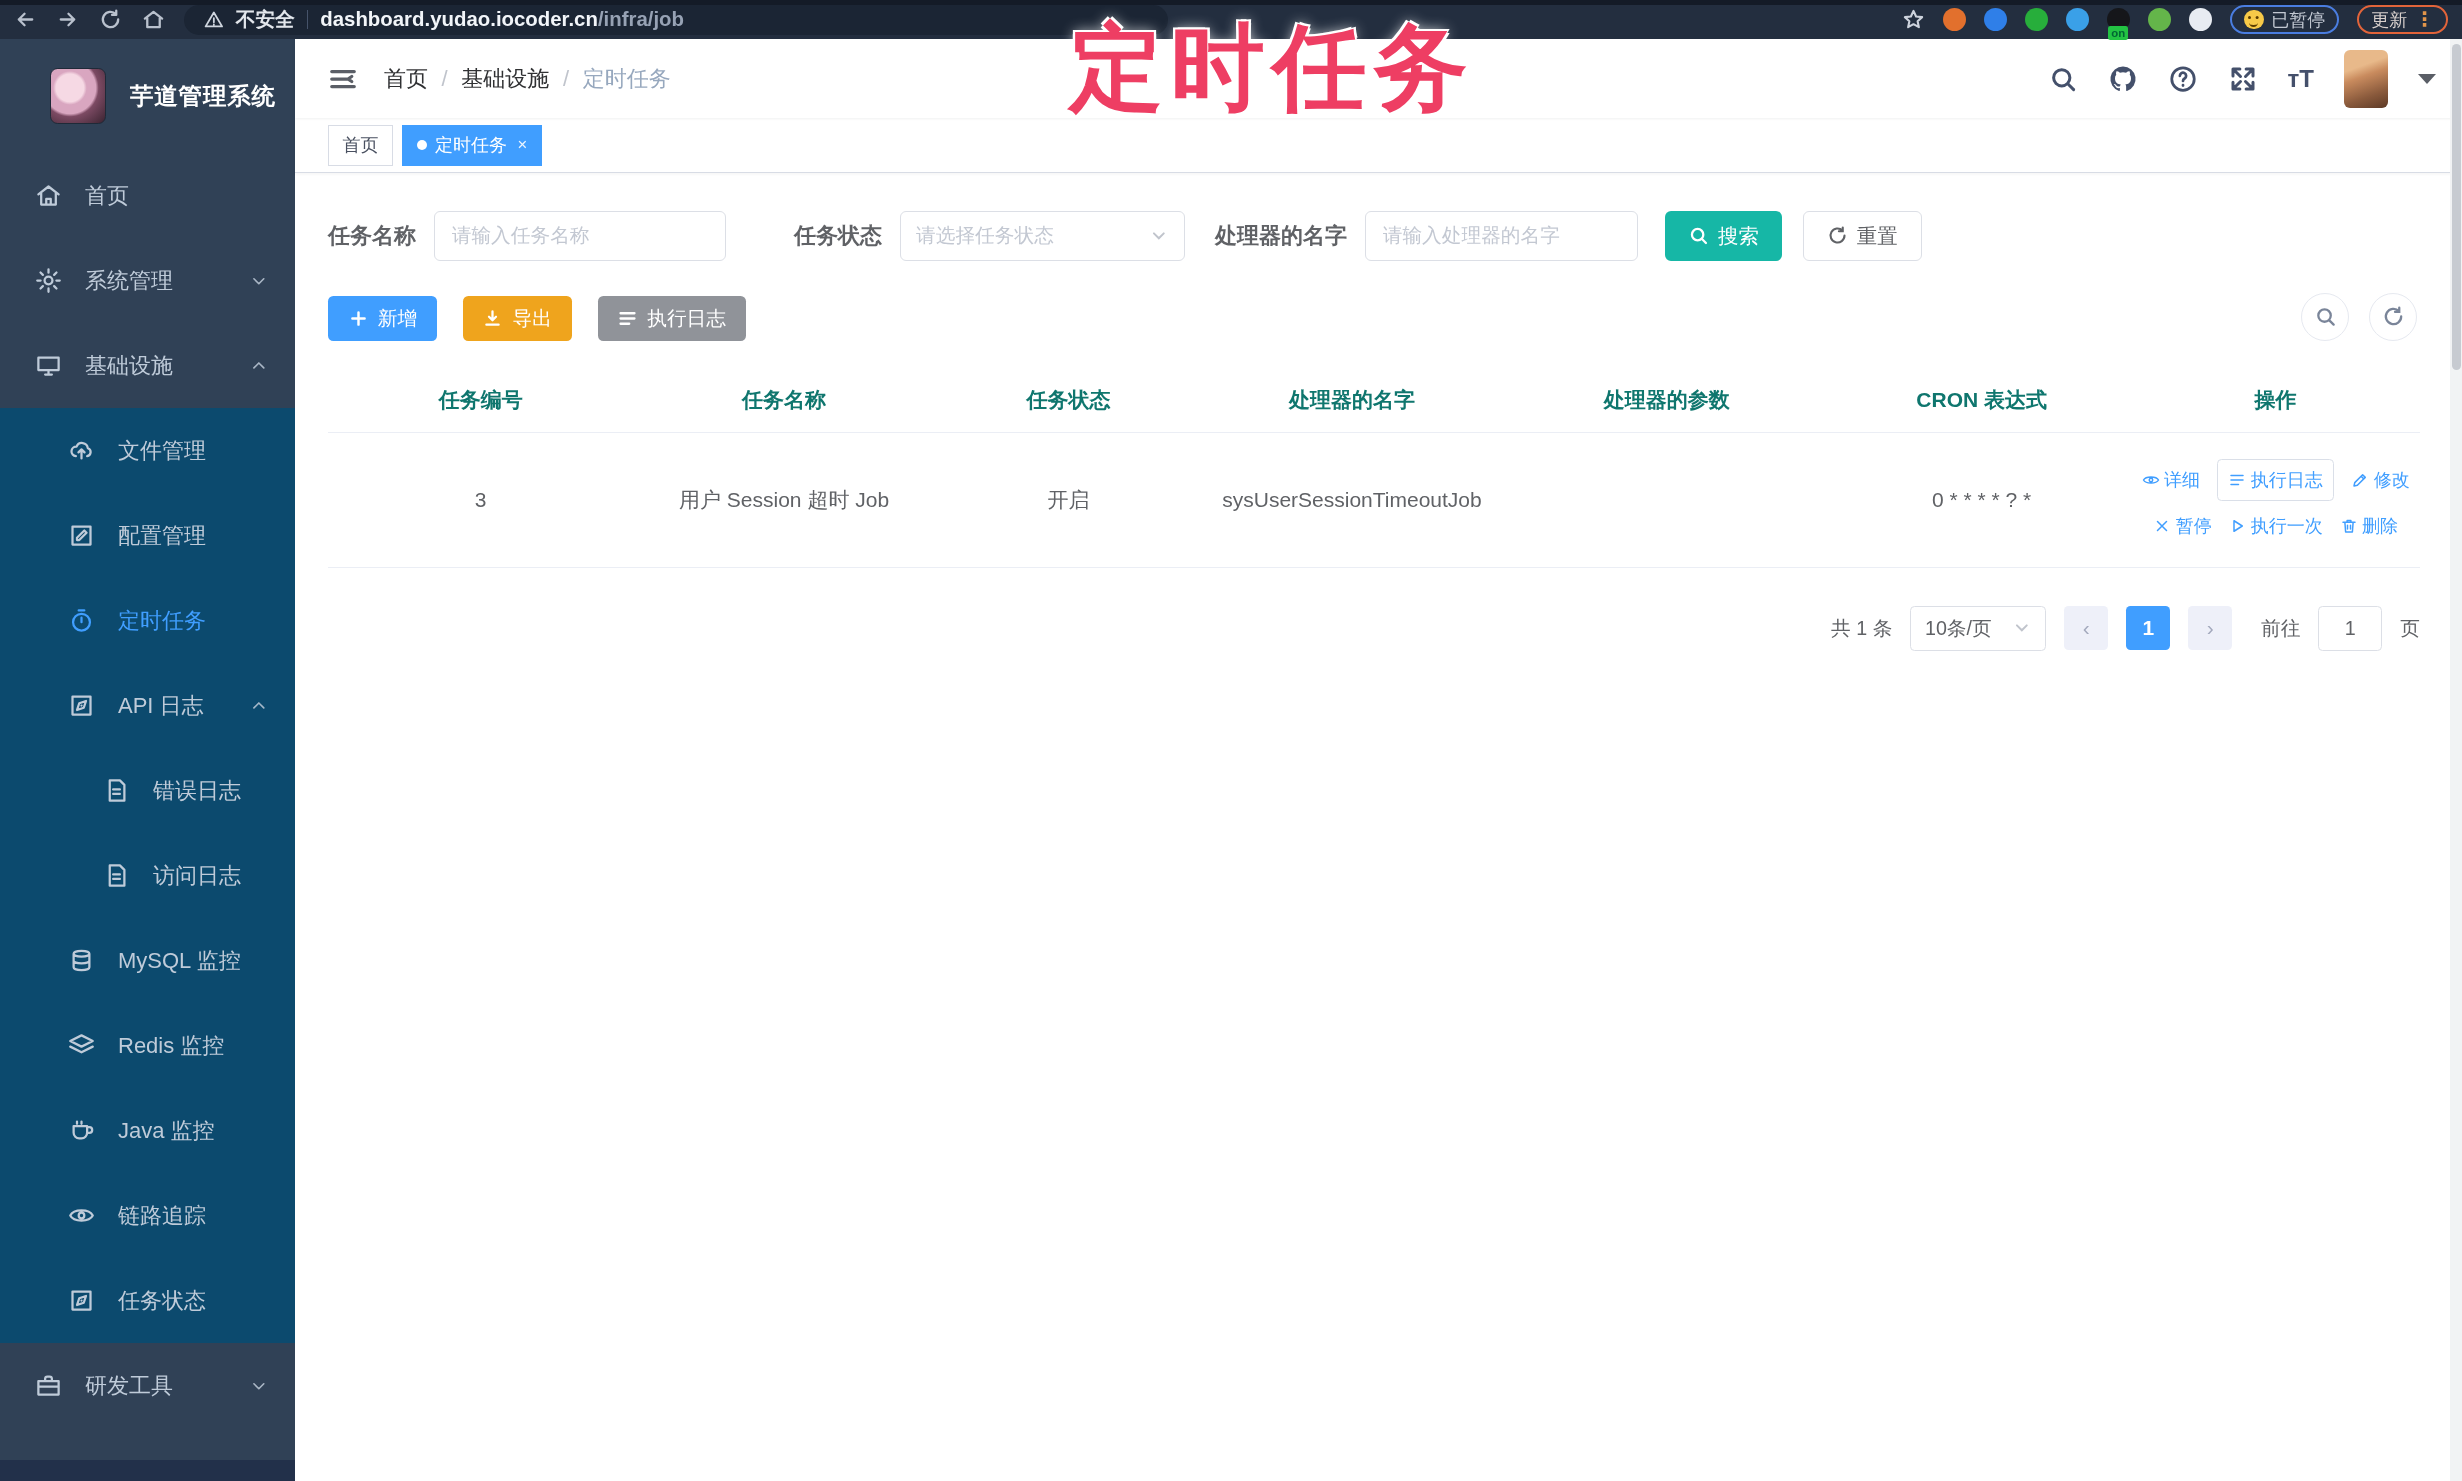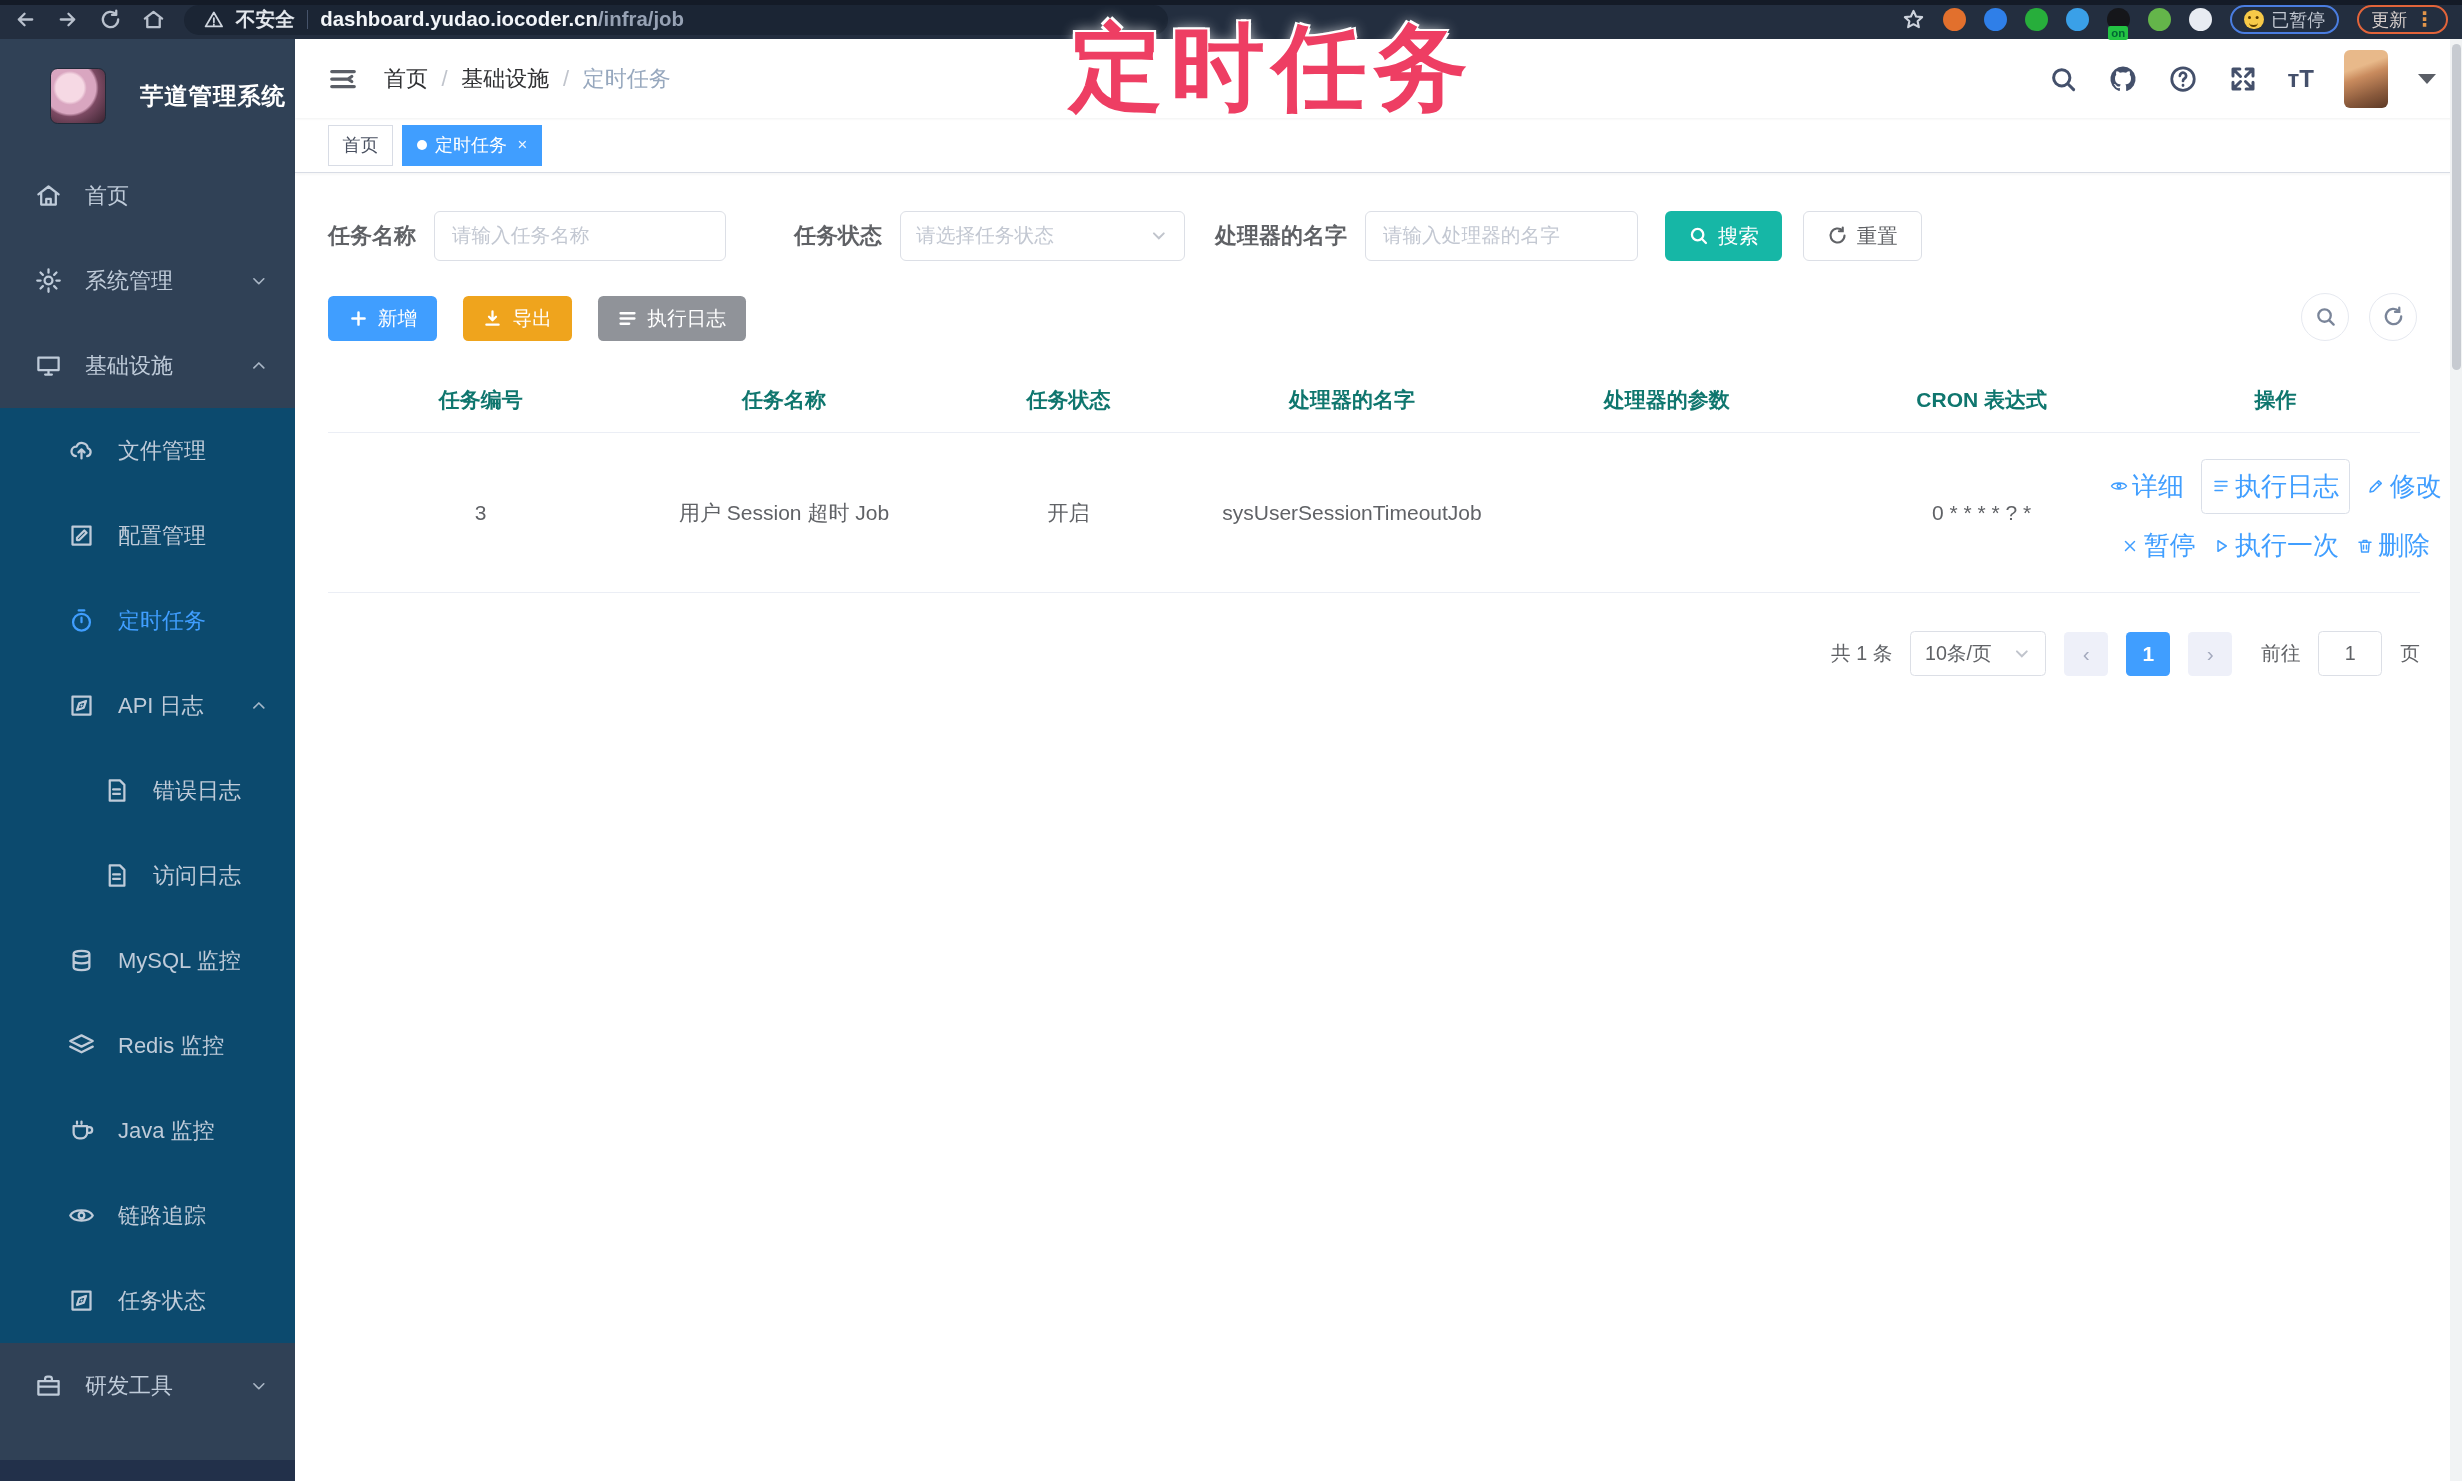--- a/index.html
+++ b/index.html
@@ -34,21 +34,21 @@
   .emoji-face::after { content:""; position:absolute; left:5.3px; top:10.6px; width:9px; height:4.5px;
     border-bottom:2.3px solid #5a3b00; border-radius:0 0 7.6px 7.6px; }
   .kebab { color:#e2954a; font-size:19.7px; font-weight:bold; letter-spacing:0; line-height:1; }
 
   
   .app { display:flex; height:1442px; }
   .sidebar { width:295px; background:#304156; flex:0 0 auto; display:flex; flex-direction:column; position:relative; }
   .content { flex:1; display:flex; flex-direction:column; background:#fff; position:relative; }
 
   
-  .logo-row { height:114px; display:flex; align-items:center; gap:34px; padding:0 0 0 50px; }
+  .logo-row { height:114px; display:flex; align-items:center; gap:24px; padding:0 0 0 50px; }
   .logo-img { width:56px; height:56px; border-radius:7.6px;
     background:radial-gradient(circle at 35% 35%, #f6d9e4 0 28%, #d9a6c0 34% 52%, #7c4a63 58%, #3a2330);
     border:0.8px solid #1f2a38; }
   .logo-title { color:#fff; font-size:23.5px; font-weight:bold; letter-spacing:0.8px; }
   .menu { flex:1; overflow:hidden; }
   .menu-item { height:85px; display:flex; align-items:center; gap:23px; color:#bfcbd9;
     font-size:22px; cursor:pointer; position:relative; }
   .menu-item .m-ico { width:27px; height:27px; flex:0 0 auto; }
   .menu-item .chev { position:absolute; right:26px; width:19.7px; height:19.7px; opacity:.85; }
   .menu-item.lv0 { padding-left:35px; background:#304156; }
@@ -115,21 +115,21 @@
     border-bottom:1.5px solid #ebeef5; text-align:center; }
   .grid td { font-size:21px; color:#606266; text-align:center; padding:26px 7.6px;
     border-bottom:1.5px solid #ebeef5; vertical-align:middle; line-height:1.6; }
   .grid col:nth-child(1){width:14.6%} .grid col:nth-child(2){width:14.4%}
   .grid col:nth-child(3){width:12.8%} .grid col:nth-child(4){width:14.3%}
   .grid col:nth-child(5){width:15.8%} .grid col:nth-child(6){width:14.3%}
   .grid col:nth-child(7){width:13.8%}
   .handler-cell { word-break:break-all; }
   .ops { display:flex; flex-direction:column; gap:10.6px; align-items:center; }
   .ops-line { display:flex; align-items:center; gap:16.7px; }
-  .op-link { display:inline-flex; align-items:center; gap:4.5px; color:#409eff; font-size:26px; cursor:pointer;
+  .op-link { display:inline-flex; align-items:center; gap:4.5px; color:#409eff; font-size:18px; cursor:pointer;
     white-space:nowrap;text-align:center; }
   .op-link .o-ico { width:18px; height:18px; }
   .op-link.boxed { border:1.5px solid #dadfe8; border-radius:4.5px; padding:6px 10.6px; background:#fff; }
 
   .pagi { display:flex; align-items:center; justify-content:flex-end; gap:18px; margin-top:38px;
     font-size:19.7px; color:#606266; }
   .psize { width:136px; height:45px; border:1.5px solid #dcdfe6; border-radius:4.5px; display:flex;
     align-items:center; justify-content:space-between; padding:0 13.6px; color:#606266; cursor:pointer; }
   .pg-btn { width:44px; height:44px; border-radius:4.5px; background:#eef0f9; color:#a3a9bd; display:flex;
     align-items:center; justify-content:center; font-size:21px; cursor:pointer; }

